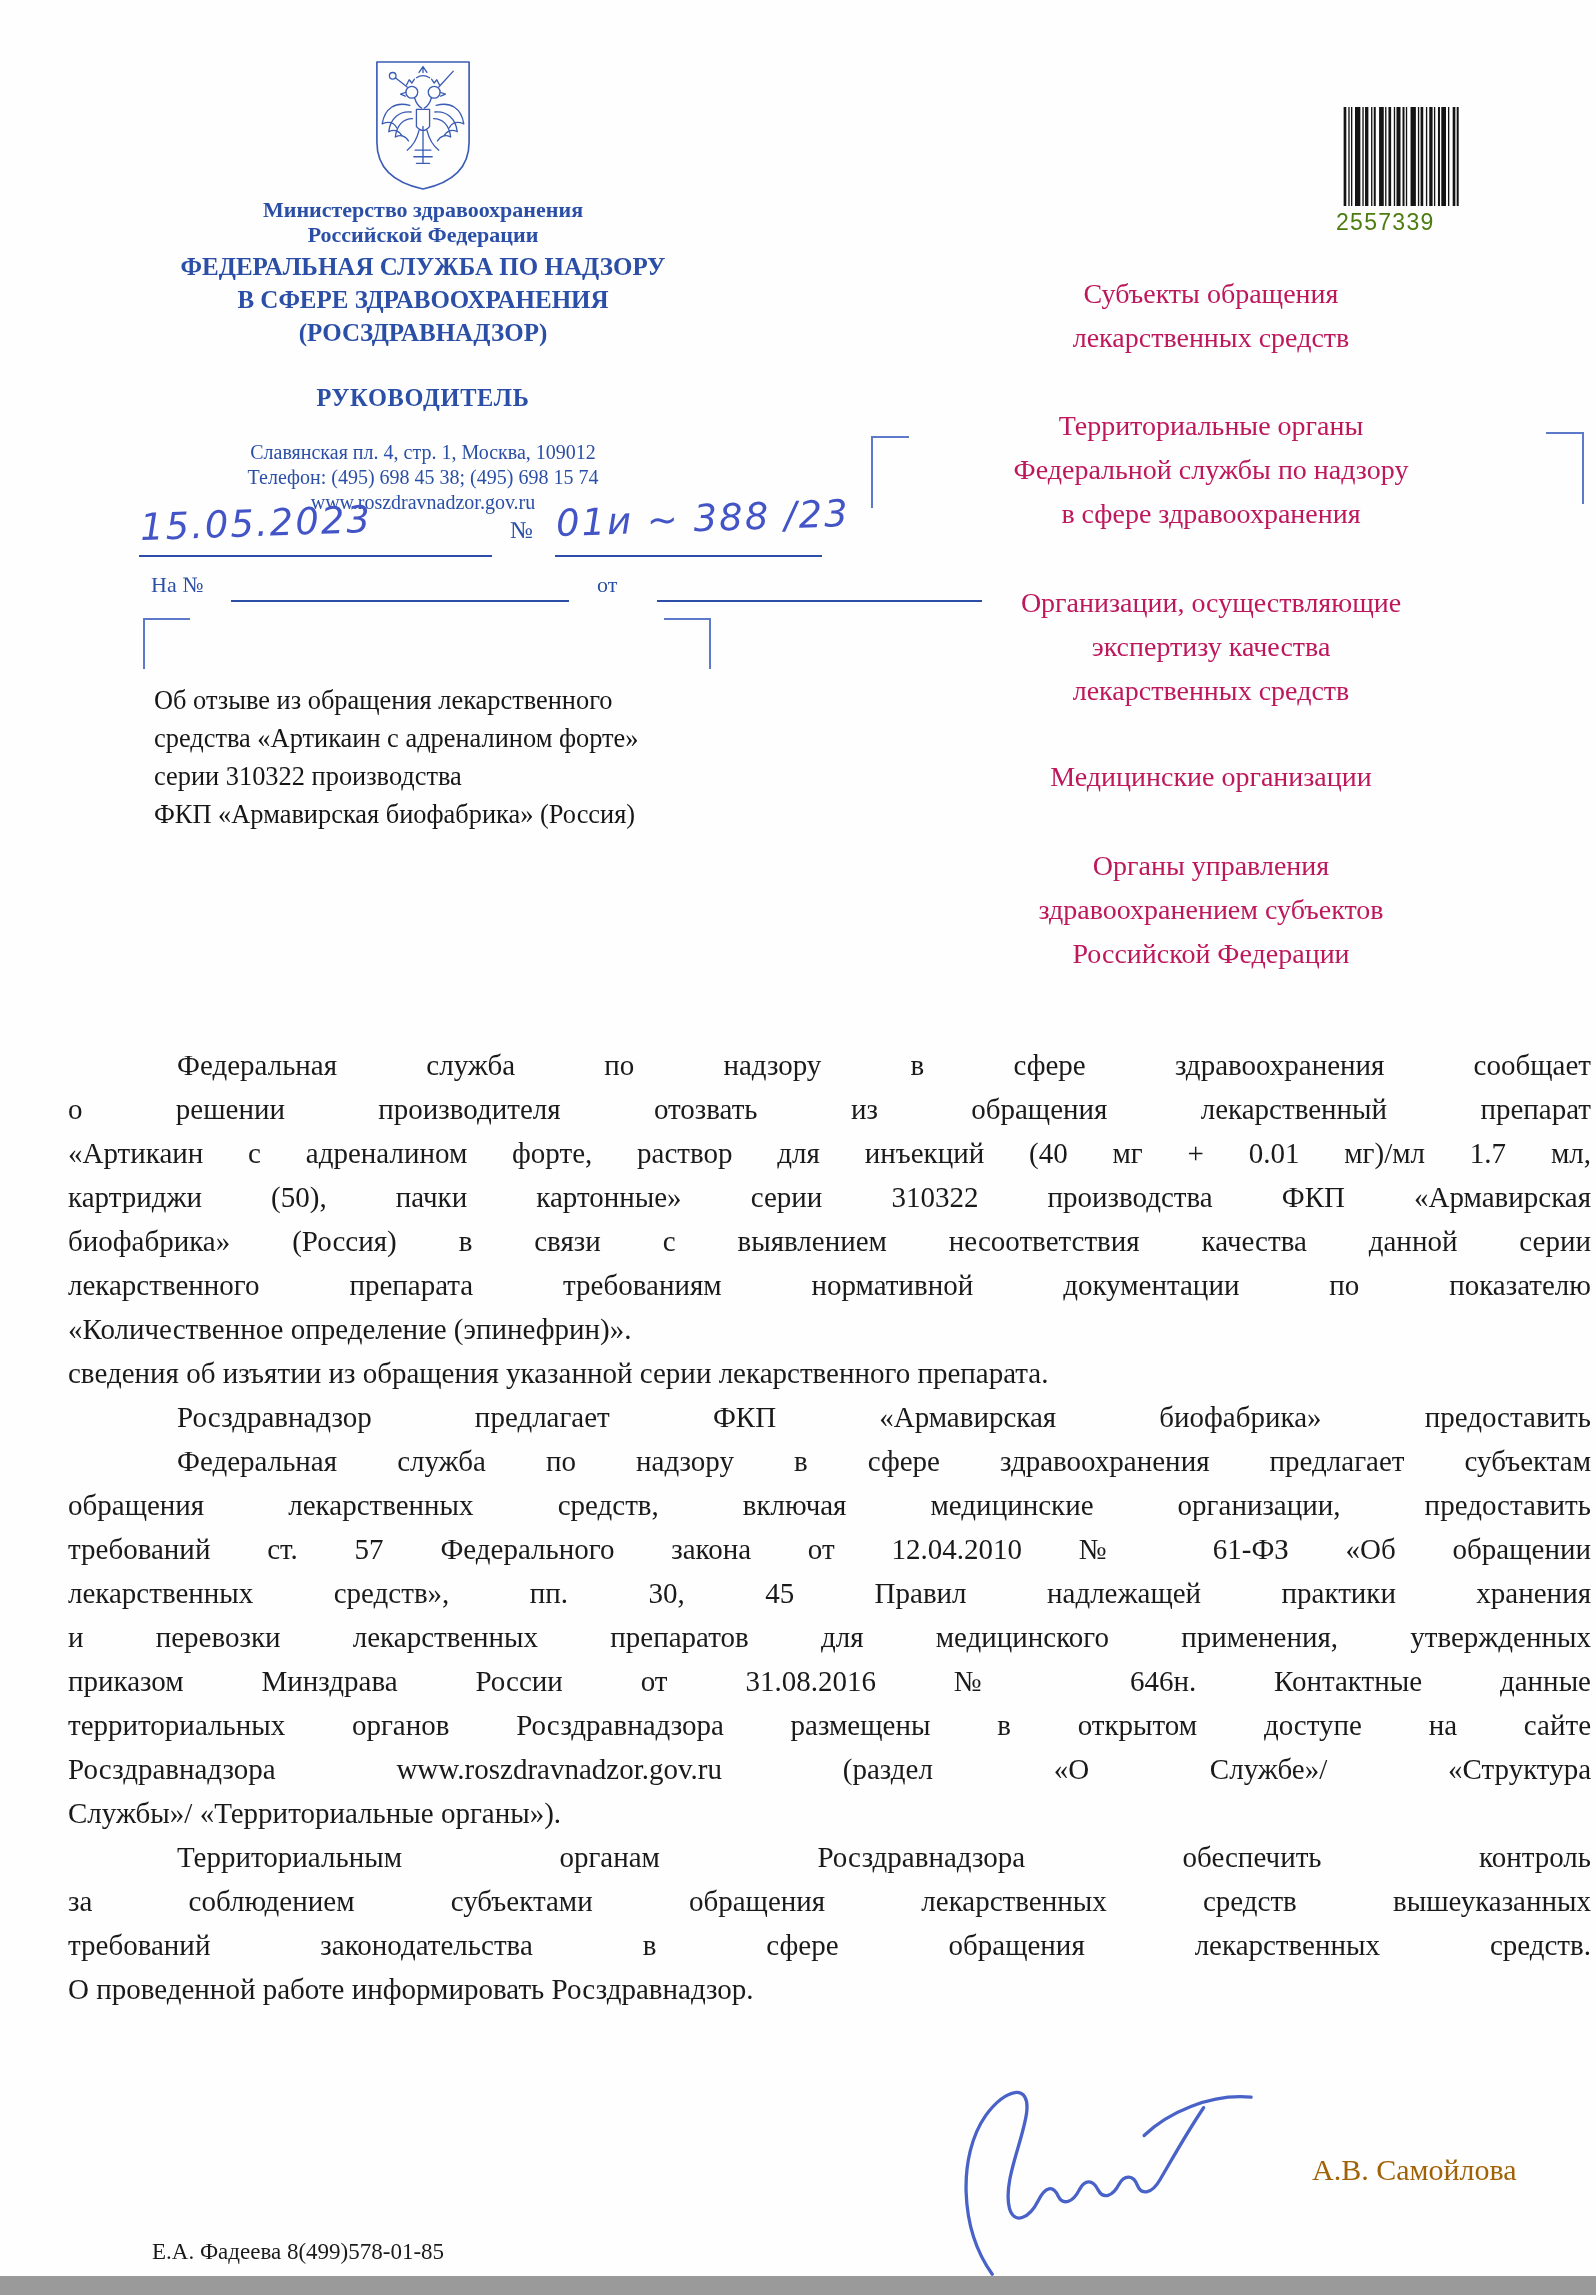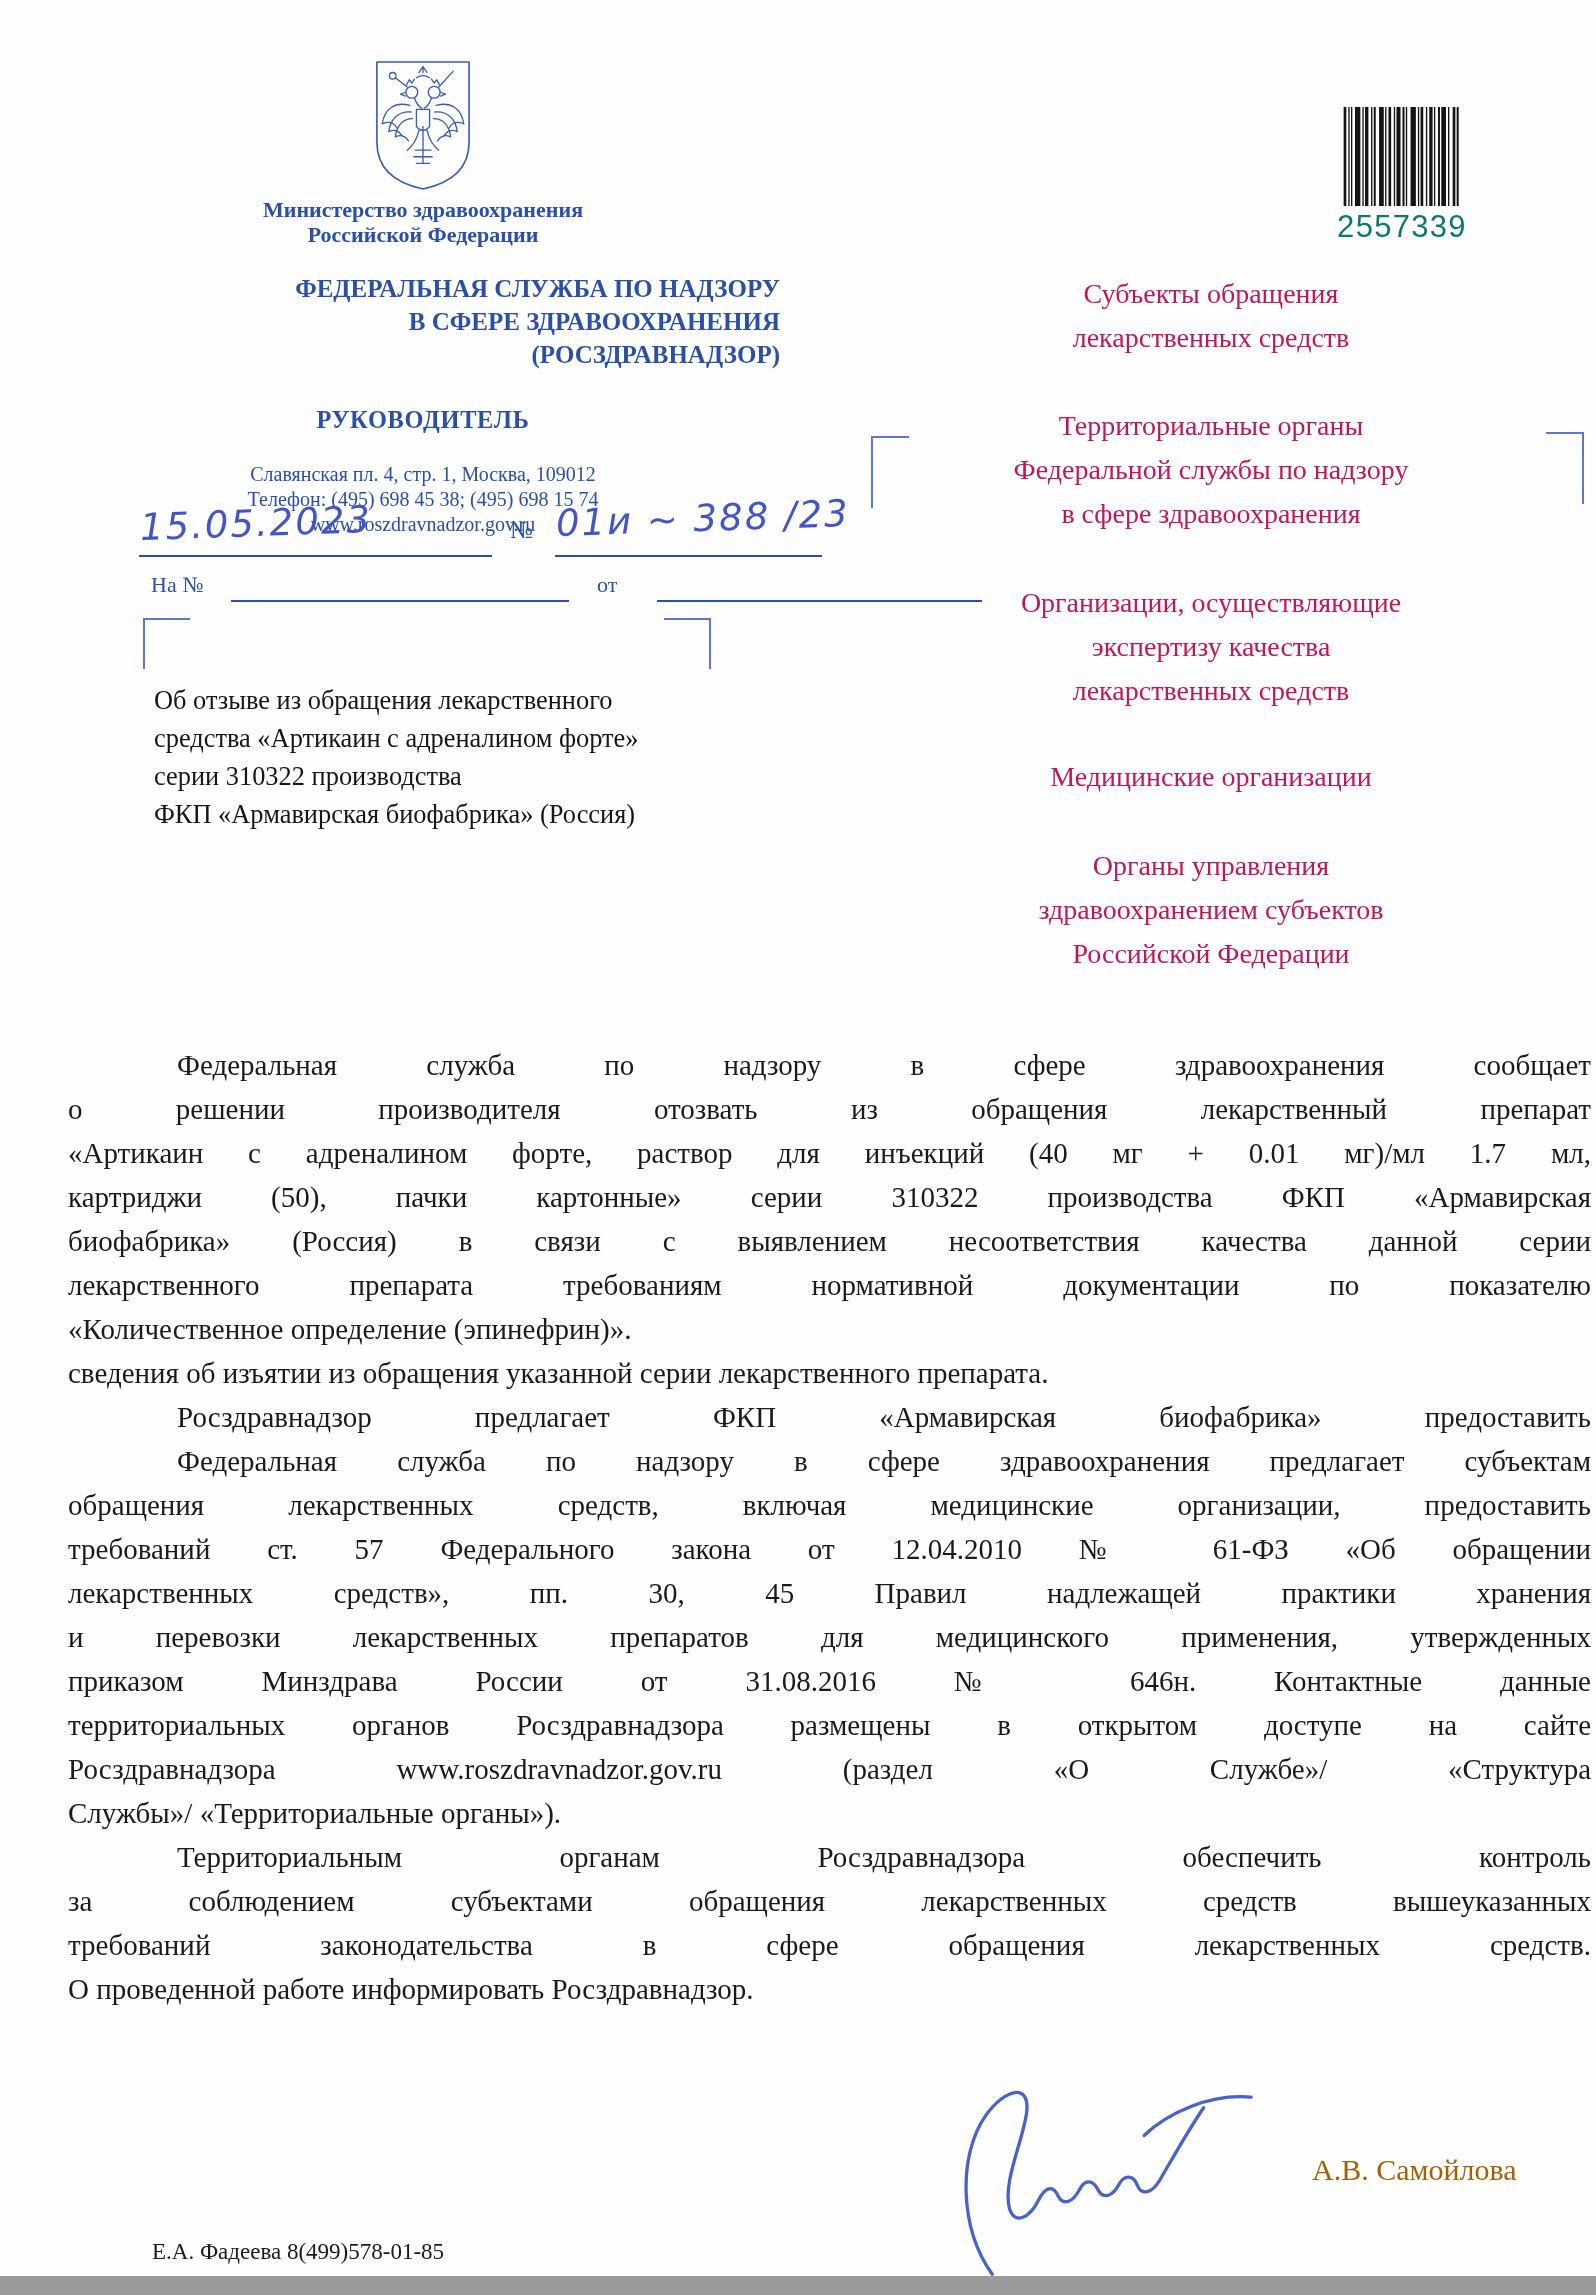--- a/index.html
+++ b/index.html
@@ -2,21 +2,21 @@
 <html lang="ru" style="font-size:10.6px"><head>
 <meta charset="utf-8">
 <style>
   html,body{margin:0;padding:0;background:#9a9a9a;}
   .page{position:relative;width:1596px;height:2276px;background:#fefefe;
         font-family:"Liberation Serif",serif;color:#1c1c1c;overflow:hidden;}
   
   .letterhead{position:absolute;left:66px;top:58px;width:714px;text-align:center;color:#2b4fa6;}
   .emblem{display:block;margin:0 auto;}
   .lh-ministry{font-size:22px;font-weight:bold;line-height:25px;margin-top:4px;}
-  .lh-service{font-size:25px;font-weight:bold;line-height:33px;margin-top:25px;text-align:right;}
+  .lh-service{font-size:25px;font-weight:bold;line-height:33px;margin-top:3px;}
   .lh-position{font-size:24.4px;font-weight:bold;margin-top:35px;letter-spacing:0.7px;}
   .lh-contacts{font-size:20px;line-height:25px;margin-top:28px;}
   
   .hand{position:absolute;font-family:"DejaVu Sans",sans-serif;font-style:italic;
         color:#4254c6;transform:rotate(-2deg);letter-spacing:2px;}
   .hw-date{left:140px;top:502px;font-size:37px;}
   .hw-num{left:556px;top:497px;font-size:37px;}
   .num-sign{position:absolute;left:510px;top:517px;font-size:24px;color:#2b4fa6;}
   .uline{position:absolute;height:2px;background:#2b4fa6;}
   .ul-date{left:139px;top:555px;width:353px;}
@@ -29,22 +29,22 @@
   
   .corner{position:absolute;border:0 solid #5d79c9;}
   .c-tl{border-top-width:2px;border-left-width:2px;}
   .c-tr{border-top-width:2px;border-right-width:2px;}
   .cb-subject-l{left:143px;top:618px;width:45px;height:49px;}
   .cb-subject-r{left:664px;top:618px;width:45px;height:49px;}
   .cb-recip-l{left:871px;top:436px;width:36px;height:70px;}
   .cb-recip-r{left:1546px;top:432px;width:36px;height:70px;}
   
   .barcode{position:absolute;left:1343px;top:107px;}
-  .barcode-num{position:absolute;left:1336px;top:209px;width:132px;text-align:center;
-               font-family:"Liberation Sans",sans-serif;font-size:31px;color:#0f766e;letter-spacing:1.3px;}
+  .barcode-num{position:absolute;left:1336px;top:209px;width:132px;text-align:left;
+               font-family:"Liberation Sans",sans-serif;font-size:23px;color:#4d7c0f;letter-spacing:1.3px;}
   
   .recip{position:absolute;left:874px;width:674px;text-align:center;
          font-size:28px;line-height:44px;color:#be185d;}
   .r-a{top:272px;} .r-b{top:404px;} .r-c{top:581px;} .r-d{top:755px;} .r-e{top:844px;}
   
   .subject{position:absolute;left:154px;top:681px;width:634px;
            font-size:26.4px;line-height:38px;color:#161616;}
   
   .body-text{position:absolute;left:68px;top:1043px;width:1523px;
              font-size:29px;line-height:44px;color:#1a1a1a;}

